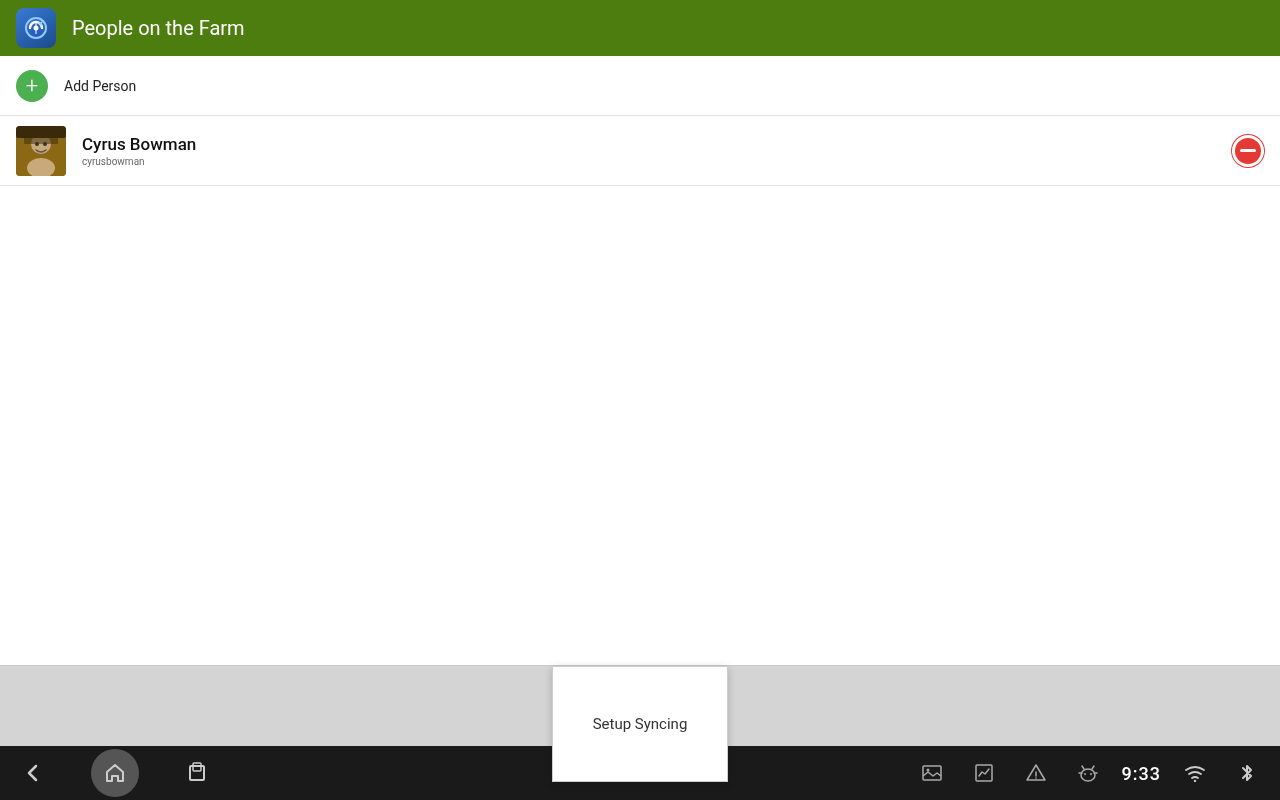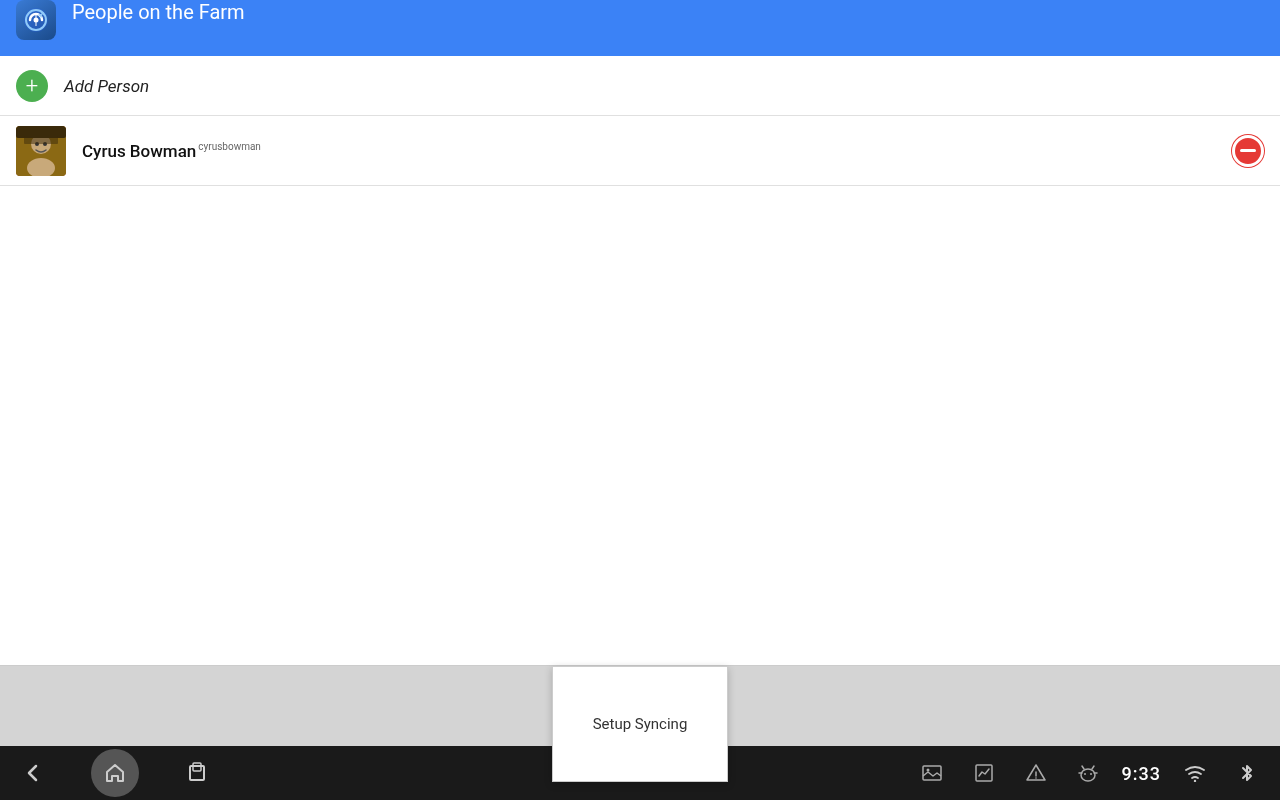--- a/index.html
+++ b/index.html
@@ -2,23 +2,23 @@
 <html><head>
   <meta charset="utf-8">
   <style>
     * { margin: 0; padding: 0; box-sizing: border-box; }
     body { width: 1280px; height: 800px; overflow: hidden; font-family: 'Roboto', Arial, sans-serif; background: #d4d4d4; }
 
     
     #app-bar {
       width: 1280px;
       height: 56px;
-      background: #3b82f6;
-      display: flex;
-      align-items: flex-start;
+      background: #4d7c0f;
+      display: flex;
+      align-items: center;
       padding: 0 16px;
       gap: 16px;
     }
     #app-icon-container {
       width: 40px;
       height: 40px;
       border-radius: 8px;
       background: linear-gradient(145deg, #3a7bd5, #1a4a8a);
       display: flex;
       align-items: center;
@@ -59,23 +59,22 @@
       align-items: center;
       justify-content: center;
       color: white;
       font-size: 22px;
       font-weight: 300;
       line-height: 1;
       flex-shrink: 0;
     }
 
     #add-person-label {
-      font-size: 17px;
+      font-size: 14px;
       color: #222222;
-      font-style: italic;
     }
 
     
     #person-row {
       height: 70px;
       display: flex;
       align-items: center;
       padding: 0 16px;
       gap: 16px;
       border-bottom: 1px solid #e0e0e0;
@@ -96,21 +95,21 @@
 
     
     .avatar-face {
       width: 50px;
       height: 50px;
     }
 
     #person-info {
       flex: 1;
       display: flex;
-      flex-direction: row;
+      flex-direction: column;
       gap: 2px;
     }
 
     #person-name {
       font-size: 17px;
       font-weight: 500;
       color: #111111;
     }
 
     #person-username {

